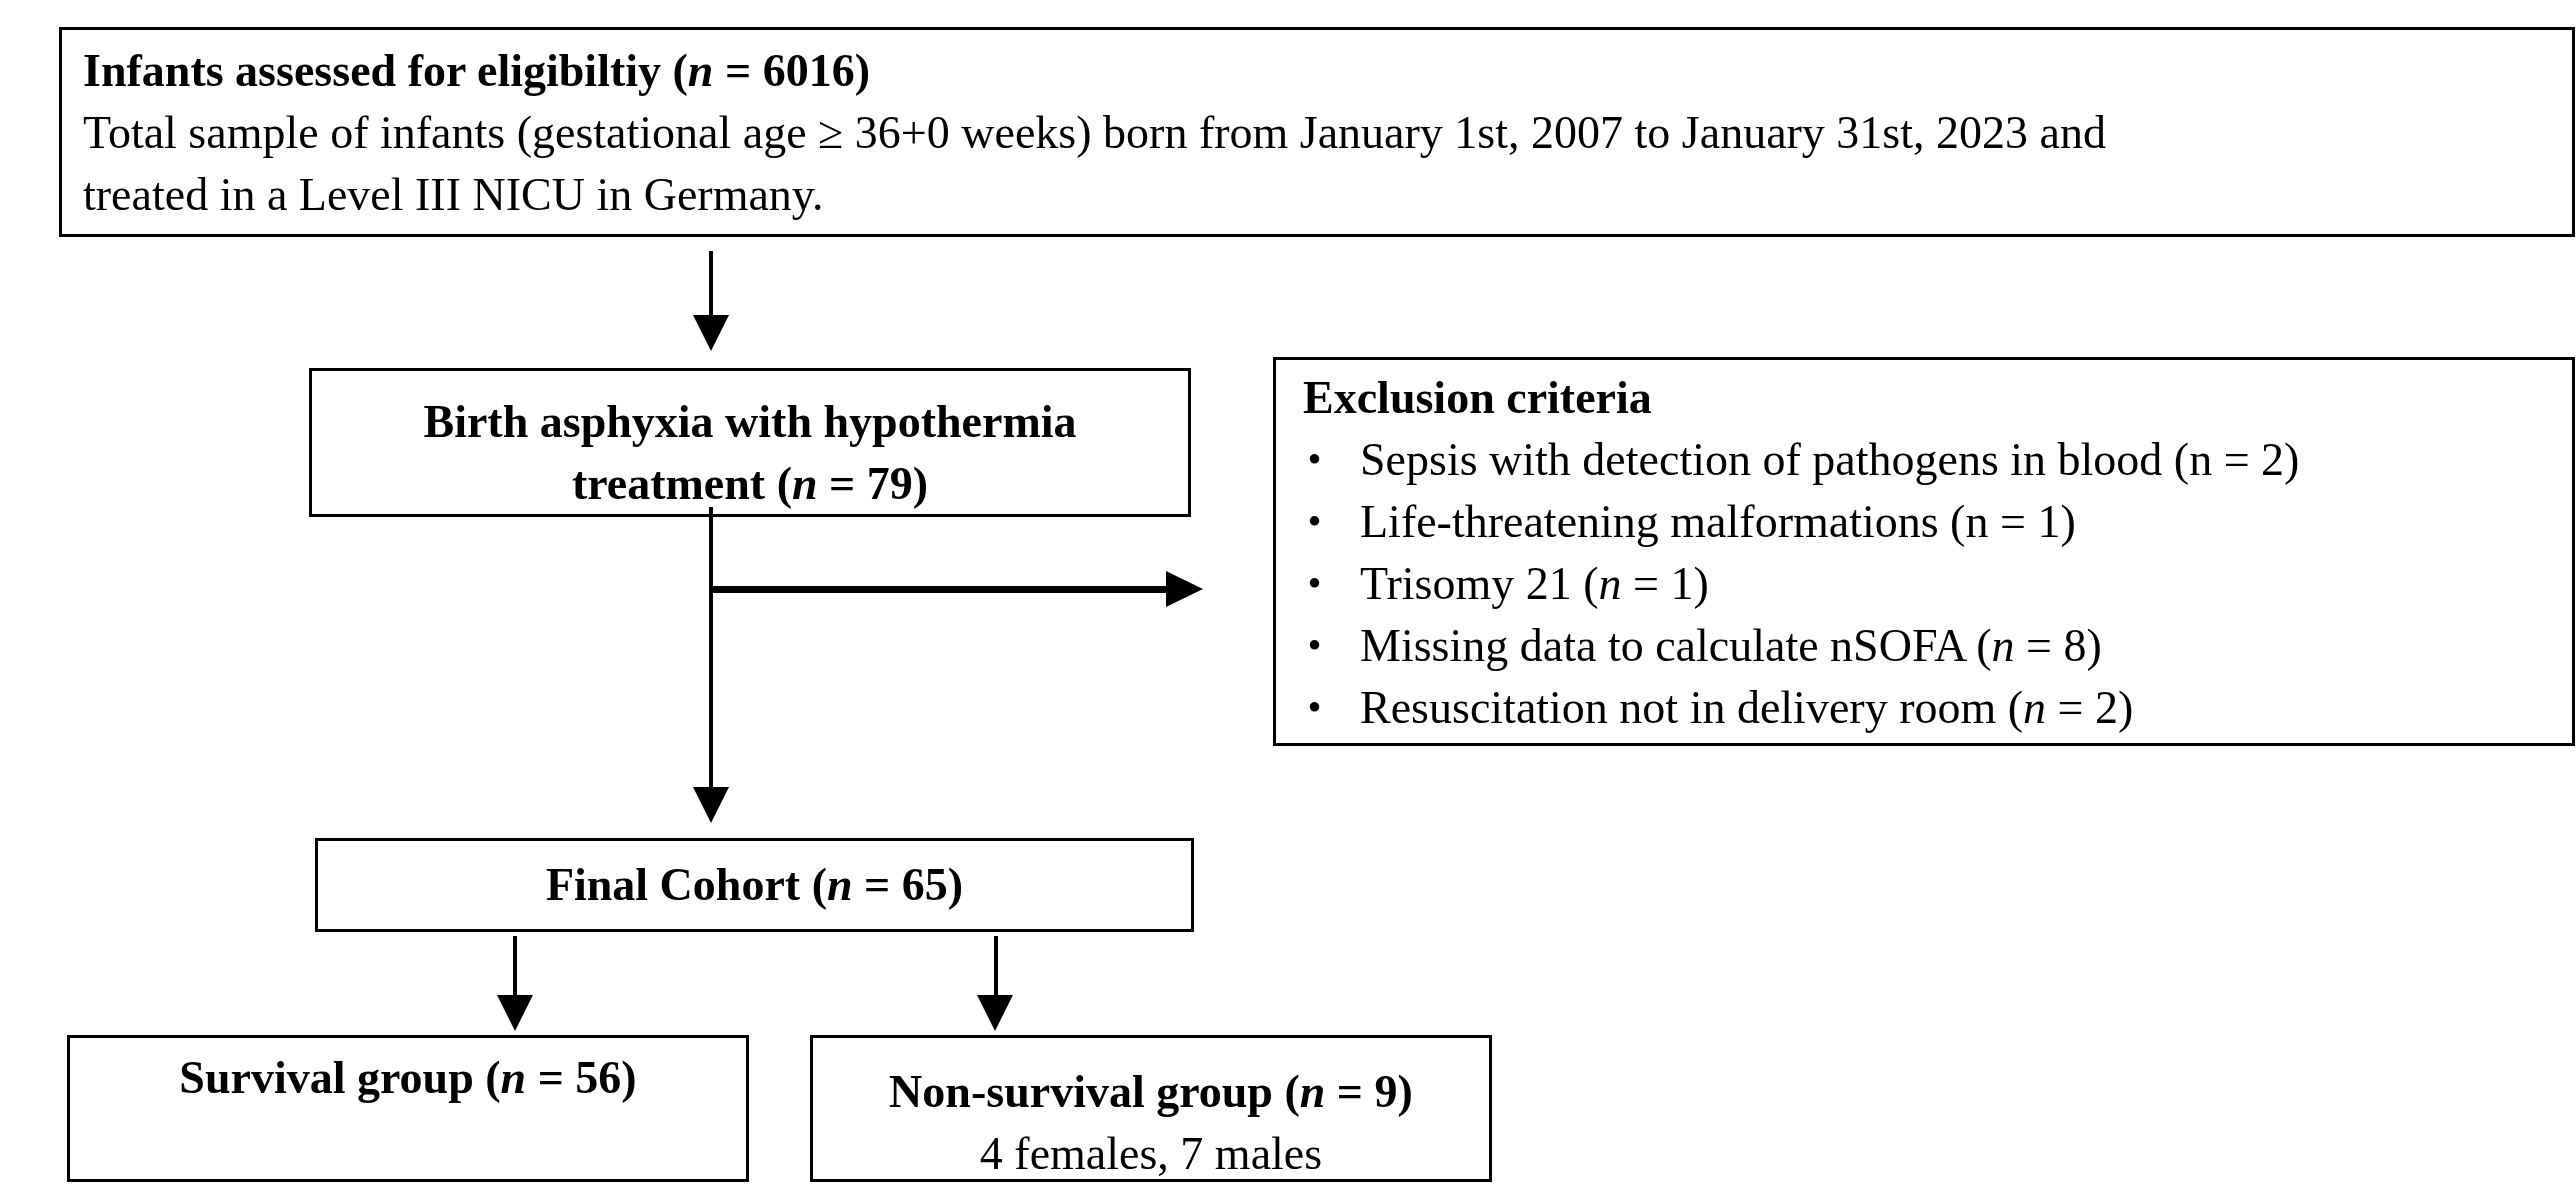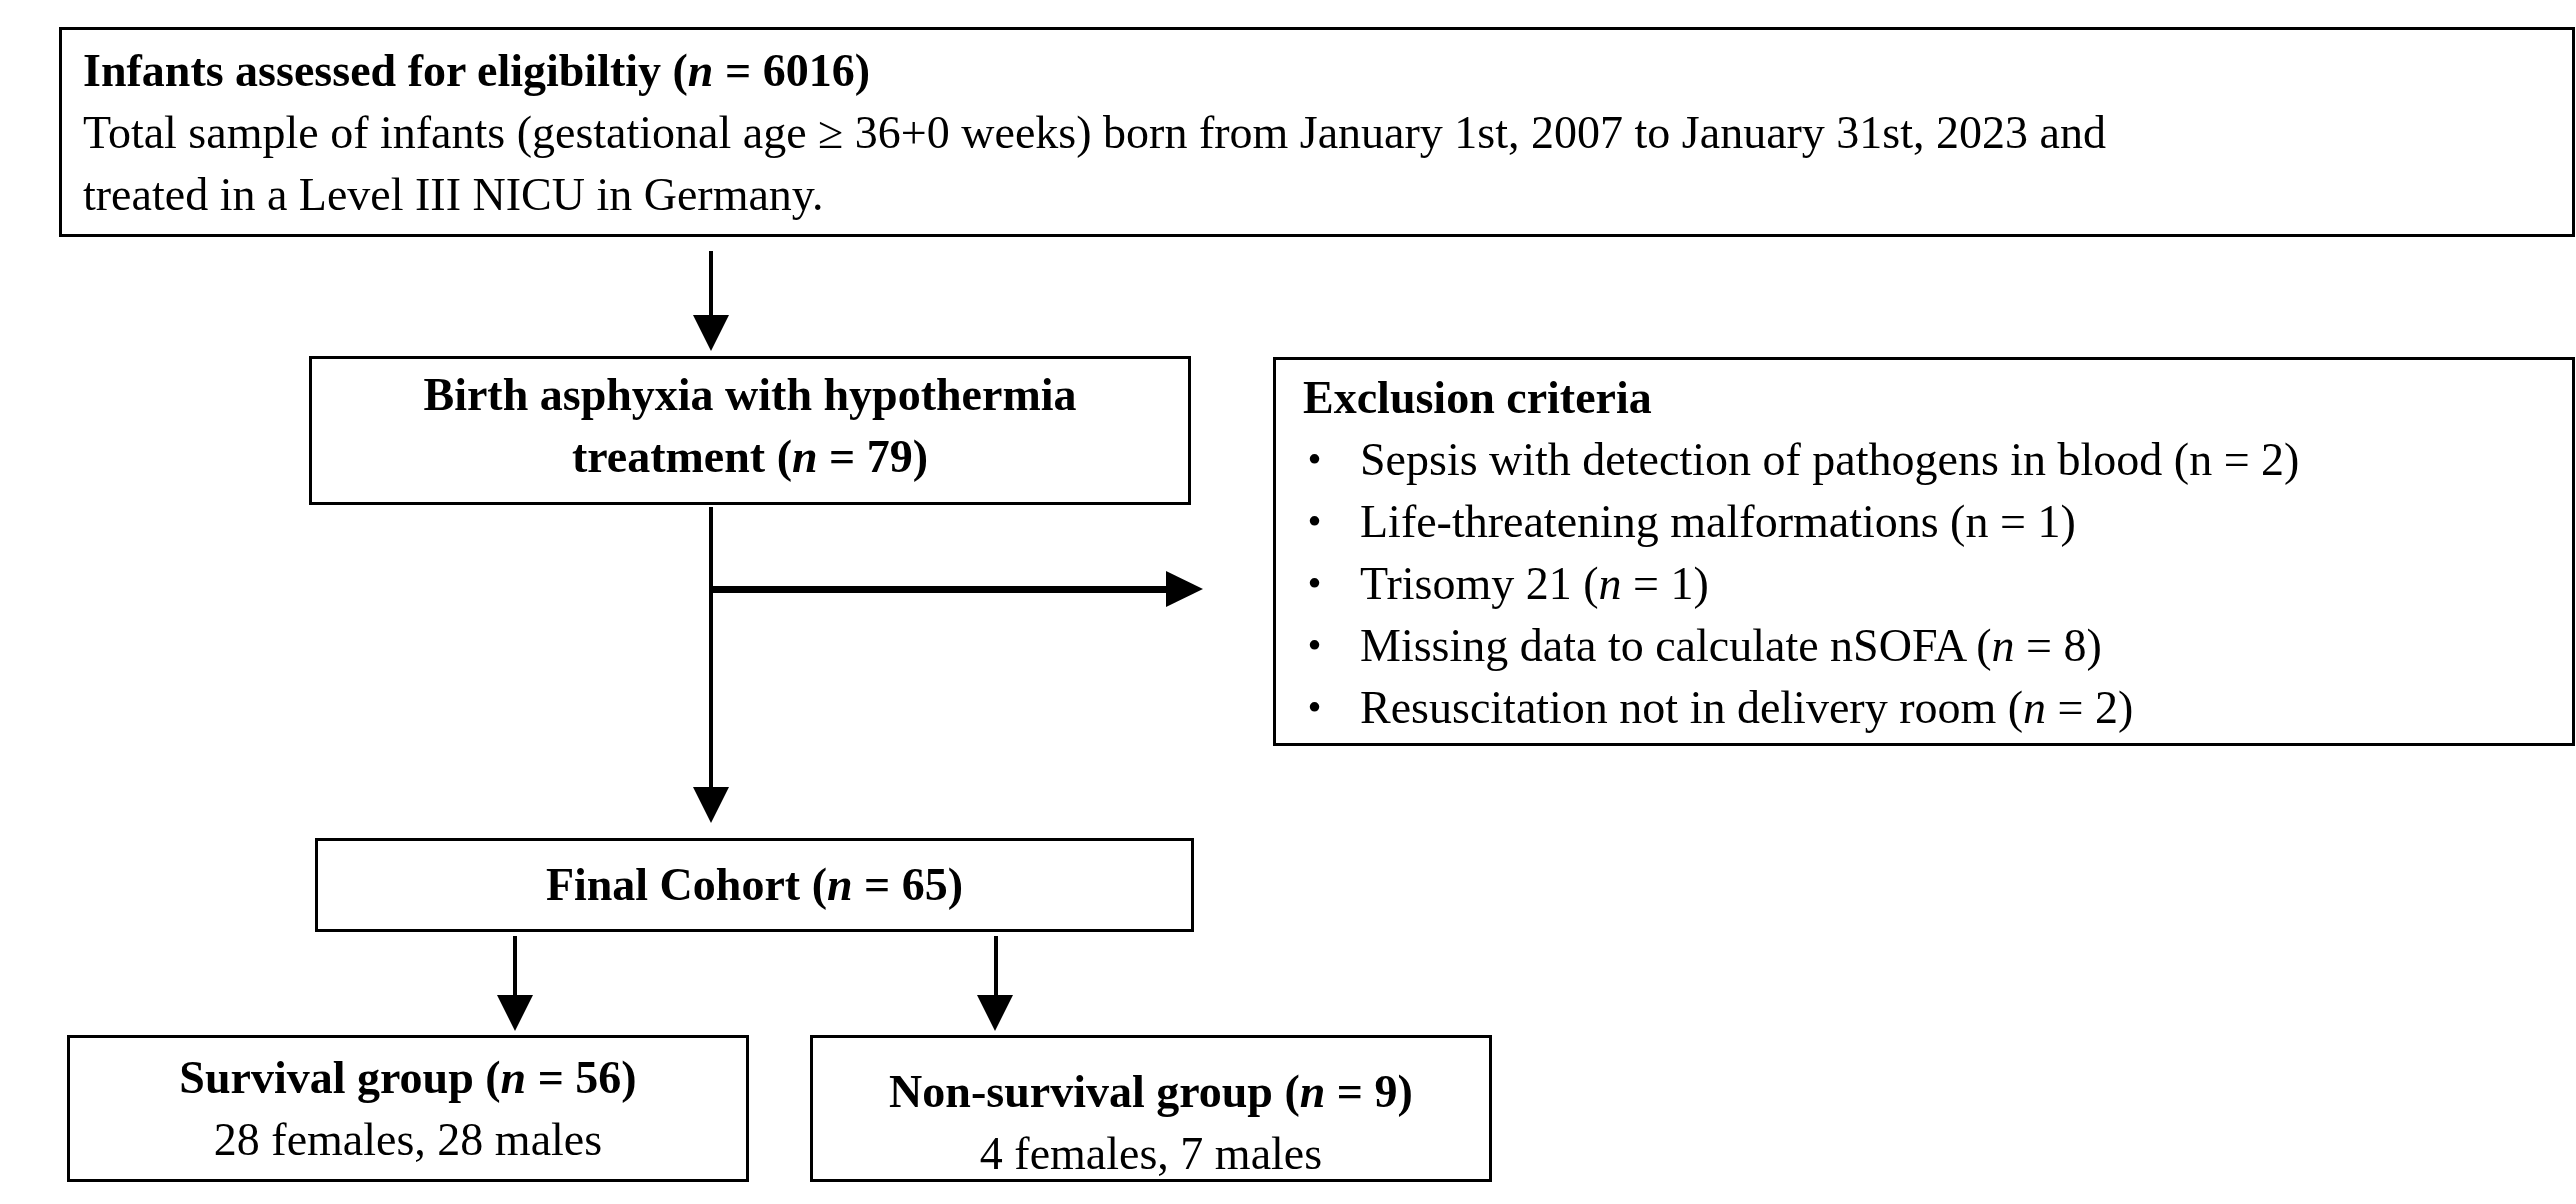--- a/index.html
+++ b/index.html
@@ -34,21 +34,21 @@
   }
   .head-right {
     position: absolute; width: 0; height: 0;
     border-top: 18px solid transparent;
     border-bottom: 18px solid transparent;
     border-left: 37px solid #000000;
   }
   
   #eligibility-box { left: 37px; top: 27px; width: 2516px; height: 210px; padding: 10.4px 22px 0 21px; }
   
-  #asphyxia-box { left: 287px; top: 356px; width: 882px; height: 149px; padding-top: 5px; }
+  #asphyxia-box { left: 287px; top: 368px; width: 882px; height: 149px; padding-top: 20px; }
   
   #exclusion-box { left: 1251px; top: 357px; width: 1302px; height: 389px; padding: 7.4px 18px 0 27px; }
   .excl-row { display: flex; }
   .excl-bullet { width: 57px; padding-left: 4.5px; font-size: 40px; }
   .excl-text { flex: 1; }
   
   #final-box { left: 293px; top: 838px; width: 879px; height: 94px; display: flex; align-items: center; justify-content: center; }
   
   #survival-box { left: 45px; top: 1035px; width: 682px; height: 147px; padding-top: 9px; }
   #nonsurvival-box { left: 788px; top: 1035px; width: 682px; height: 147px; padding-top: 23px; }
@@ -106,21 +106,20 @@
     <div class="bold"><span>Final Cohort (</span><span class="ital-n">n</span><span> = 65)</span></div>
   </div>
 
   <div class="vline" style="left:513px; top:936px; width:3.7px; height:61px;"></div>
   <div class="head-down" style="left:497px; top:995px;"></div>
   <div class="vline" style="left:994px; top:936px; width:3.7px; height:61px;"></div>
   <div class="head-down" style="left:977px; top:995px;"></div>
 
   <div class="box center" id="survival-box">
     <div class="bold"><span>Survival group (</span><span class="ital-n">n</span><span> = 56)</span></div>
-    <div>28 females, 28 males</div>
   </div>
 
   <div class="box center" id="nonsurvival-box">
     <div class="bold"><span>Non-survival group (</span><span class="ital-n">n</span><span> = 9)</span></div>
     <div>4 females, 7 males</div>
   </div>
 
 </div>
 
 

